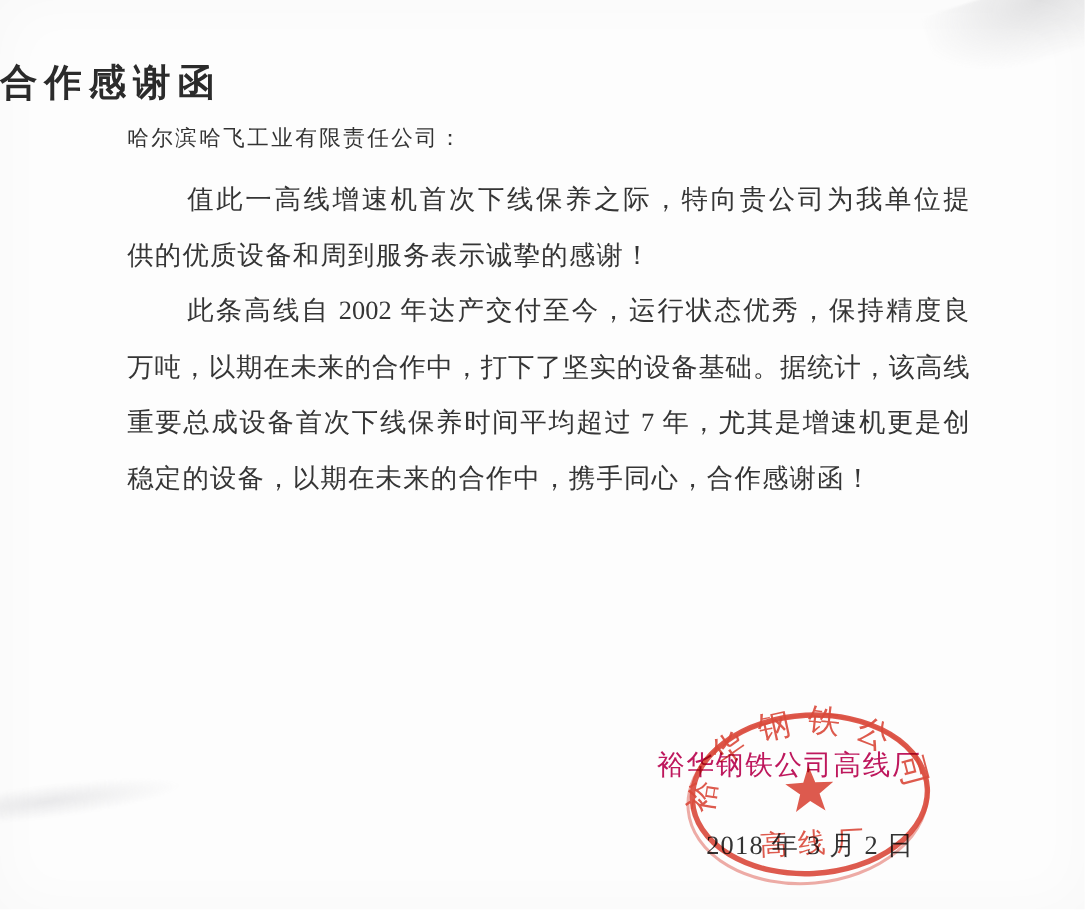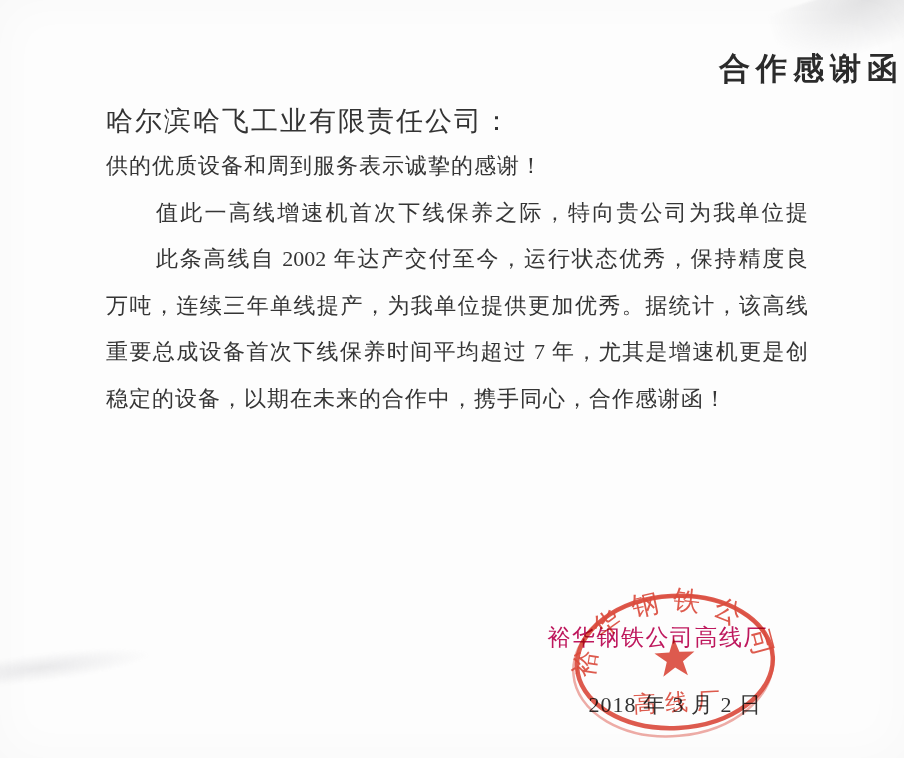--- a/index.html
+++ b/index.html
@@ -16,31 +16,31 @@
     overflow: hidden;
     font-family: "Liberation Serif", "DejaVu Serif", serif;
     color: #333333;
     box-shadow: inset 0 0 50px rgba(0,0,0,0.025);
   }
   .title {
     position: absolute;
     top: 48px;
     left: 0;
     width: 100%;
-    text-align: right;
+    text-align: left;
     font-size: 31px;
     font-weight: bold;
     letter-spacing: 6px;
     color: #2b2b2b;
   }
   .salutation {
     position: absolute;
     top: 103px;
     left: 106px;
-    font-size: 27px;
+    font-size: 18px;
     letter-spacing: 2px;
     color: #333333;
   }
   .body-block {
     position: absolute;
     top: 143px;
     left: 106px;
     width: 702px;
   }
   .line {
@@ -118,24 +118,24 @@
 <div class="page">
 
   <div class="smudge-tr"></div>
   <div class="smudge-bl"></div>
 
   <div class="title">合作感谢函</div>
 
   <div class="salutation">哈尔滨哈飞工业有限责任公司：</div>
 
   <div class="body-block">
+    <div class="line full indent">值此一高线增速机首次下线保养之际，特向贵公司为我单位提</div>
     <div class="line">供的优质设备和周到服务表示诚挚的感谢！</div>
-    <div class="line full indent">值此一高线增速机首次下线保养之际，特向贵公司为我单位提</div>
     <div class="line full indent">此条高线自 2002 年达产交付至今，运行状态优秀，保持精度良</div>
-    <div class="line full">万吨，连续三年单线提产，为我单位提供更加优秀。据统计，该高线</div>
+    <div class="line full">万吨，以期在未来的合作中，打下了坚实的设备基础。据统计，该高线</div>
     <div class="line full">重要总成设备首次下线保养时间平均超过 7 年，尤其是增速机更是创</div>
     <div class="line">稳定的设备，以期在未来的合作中，携手同心，合作感谢函！</div>
   </div>
 
   <div class="signature">裕华钢铁公司高线厂</div>
 
   <div class="dateline">2018 年 3 月 2 日</div>
 
   <div class="stamp">
     <svg viewBox="0 0 220 170" width="220" height="170" xmlns="http://www.w3.org/2000/svg">

